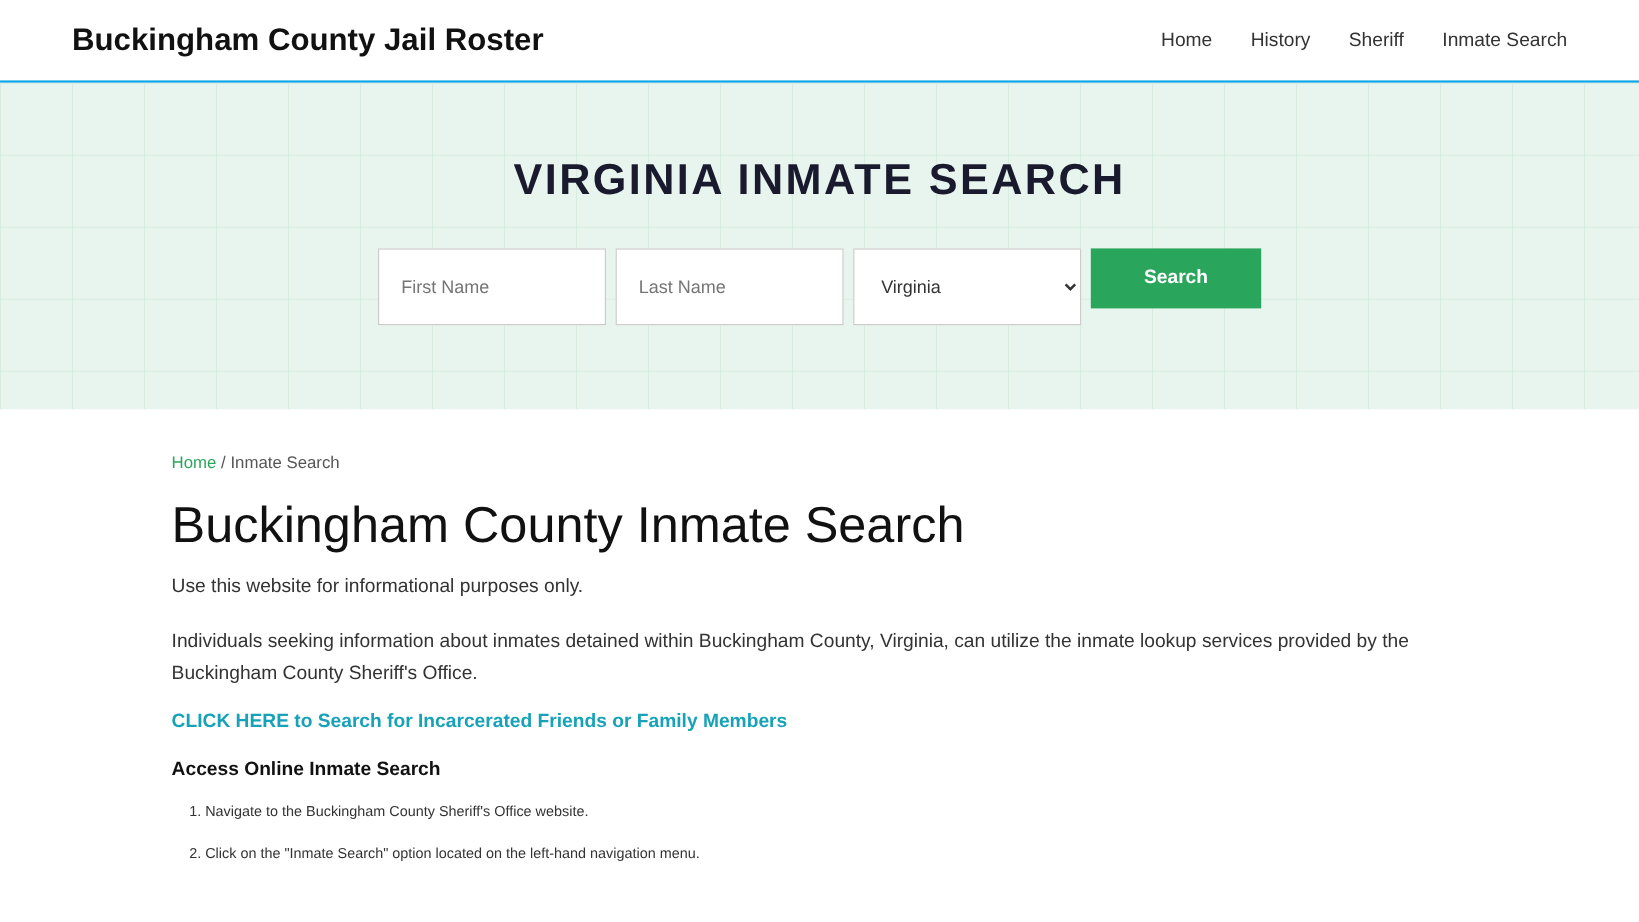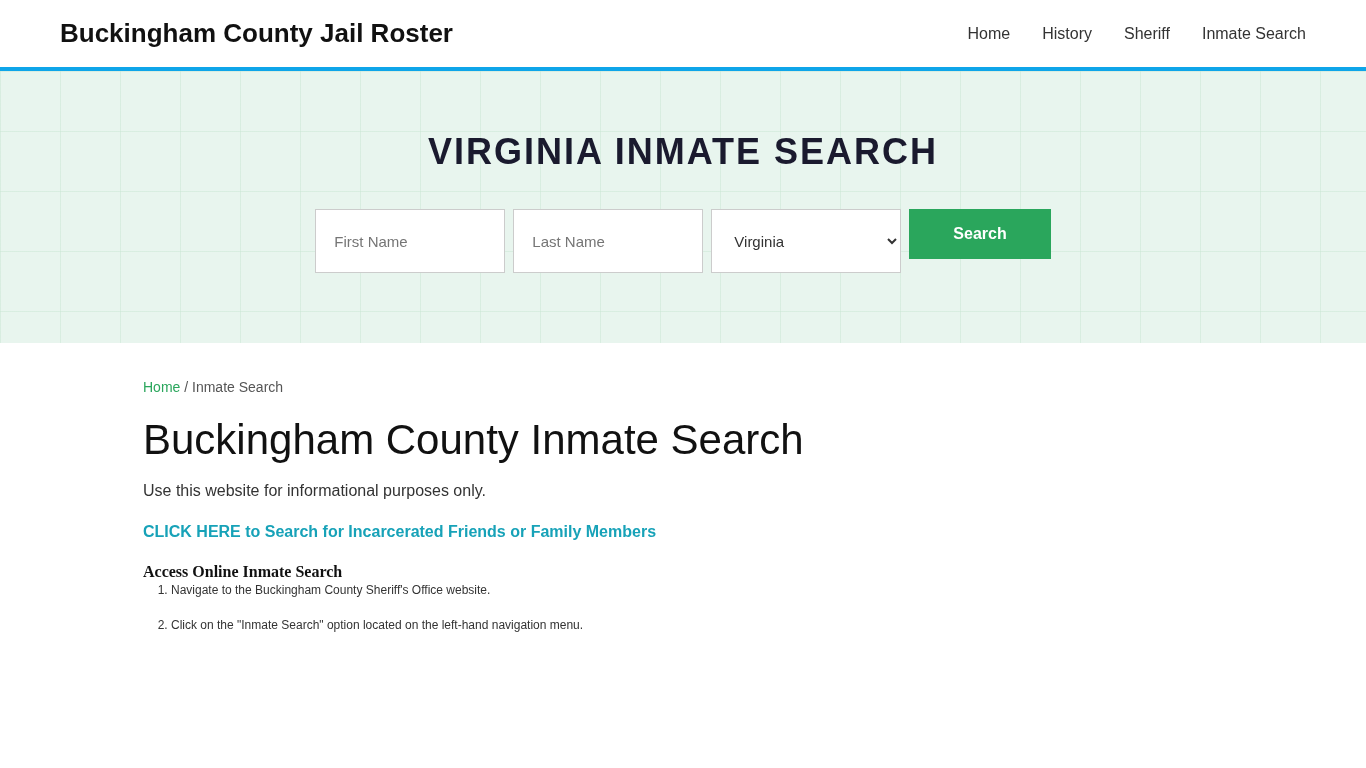--- a/index.html
+++ b/index.html
@@ -5,21 +5,21 @@
     * { margin: 0; padding: 0; box-sizing: border-box; }
     body { font-family: Georgia, 'Times New Roman', serif; font-size: 16px; color: #333; background: #fff; }
 
     
     .header {
       display: flex;
       align-items: center;
       justify-content: space-between;
       padding: 18px 60px;
       background: #fff;
-      border-bottom: 4px solid #0ea5e9;
+      border-bottom: 2px solid #0ea5e9;
     }
     .site-title {
       font-size: 26px;
       font-weight: 900;
       color: #111;
       font-family: Arial, sans-serif;
     }
     .nav {
       display: flex;
       gap: 32px;
@@ -134,21 +134,22 @@
       font-family: Arial, sans-serif;
       font-size: 16px;
       display: inline-block;
       margin-bottom: 22px;
     }
 
     .section-heading {
       font-weight: 900;
       font-size: 16px;
       color: #111;
-      font-family: Liberation Serif, serif;
+      margin-bottom: 16px;
+      font-family: Liberation Sans, sans-serif;
     }
 
     .ordered-list {
       padding-left: 28px;
       font-family: Arial, sans-serif;
       font-size: 12px;
       color: #333;
     }
     .ordered-list li {
       margin-bottom: 16px;
@@ -187,20 +188,21 @@
     <a href="#">Home</a>
     <span> / </span>
     <span>Inmate Search</span>
   </nav>
 
   
   <h2 class="page-title">Buckingham County Inmate Search</h2>
 
   
   <p class="body-text">Use this website for informational purposes only.</p>
+  <p class="body-text">Individuals seeking information about inmates detained within Buckingham County, Virginia, can utilize the inmate lookup services provided by the Buckingham County Sheriff's Office.</p>
 
   
   <a href="#" class="cta-link">CLICK HERE to Search for Incarcerated Friends or Family Members</a>
 
   
   <p class="section-heading">Access Online Inmate Search</p>
 
   <ol class="ordered-list">
     <li>Navigate to the Buckingham County Sheriff's Office website.</li>
     <li>Click on the "Inmate Search" option located on the left-hand navigation menu.</li>

